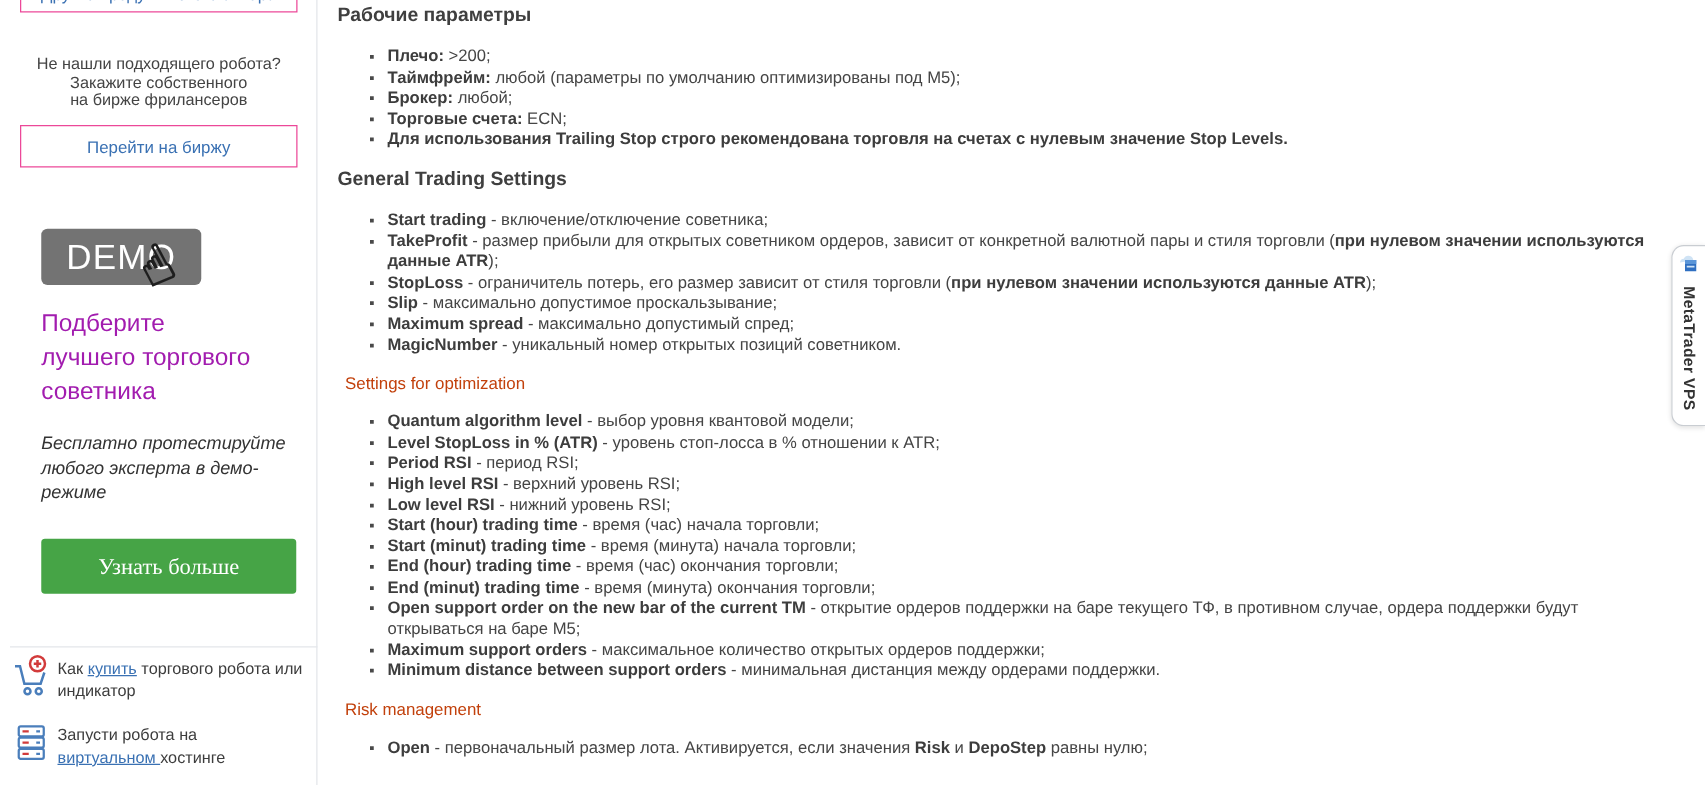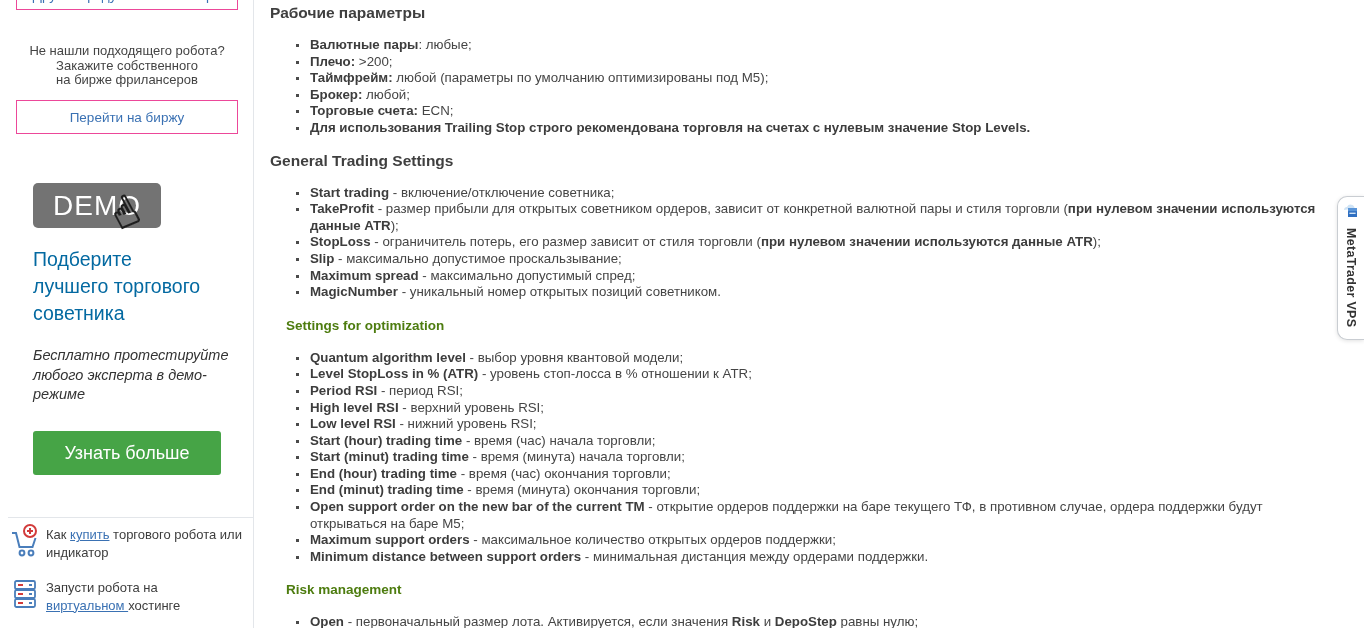--- a/index.html
+++ b/index.html
@@ -21,41 +21,41 @@
   .prompt { position:absolute; left:16px; top:44px; width:222px; text-align:center;
             font-size:13px; line-height:14.5px; color:#444; white-space:pre-line; }
 
   .demo-badge { position:absolute; left:33px; top:183px; width:128px; height:45px;
                 background:#737373; border-radius:5px; display:flex; align-items:center; justify-content:center;
                 color:#fff; font-size:28px; font-weight:normal; letter-spacing:1px; cursor:pointer;text-align:right; }
   .hand-cursor { position:absolute; left:112px; top:188px; font-family:"DejaVu Sans",sans-serif;
                  font-size:42px; color:#fff; -webkit-text-stroke:1.3px #1e1e1e;
                  transform:rotate(-28deg); pointer-events:none; }
   .demo-title { position:absolute; left:33px; top:246px; width:210px; font-size:19.5px; line-height:27px;
-                color:#0369a1; white-space:pre-line; }
+                color:#a21caf; white-space:pre-line; }
   .demo-sub { position:absolute; left:33px; top:346px; width:210px; font-size:14.5px; line-height:19.5px;
               color:#333; white-space:pre-line;font-style:italic; }
-  .cta-btn { position:absolute; left:33px; top:431px; width:188px; height:44px; background:#46a446;
+  .cta-btn { position:absolute; left:33px; top:431px; width:204px; height:44px; background:#46a446;
              border:none; border-radius:3px; color:#fff; font-size:18px; cursor:pointer;
              display:flex; align-items:center; justify-content:center;
-             font-family:Liberation Sans, sans-serif; }
+             font-family:Liberation Serif, serif; }
 
   .help-row-text { position:absolute; font-size:13px; line-height:17.5px; color:#3d3d3d; }
   .help-buy-text { left:46px; top:526px; width:196px; }
   .help-vps-text { left:46px; top:579px; width:166px; }
   .inline-link { color:#3a71b3; text-decoration:underline; cursor:pointer; }
   .help-icon { position:absolute; }
   .icon-cart { left:10px; top:523px; }
   .icon-server { left:12px; top:578px; }
 
   
   .main { position:absolute; left:270px; top:3px; width:1060px; color:#454545; }
   .main h2 { font-size:15.5px; line-height:20px; color:#3f3f3f; font-weight:bold; margin:12px 0 0; }
   .main h2:first-child { margin-top:0; }
-  .main h3 { font-size:13.5px; line-height:17px; color:#4d7c0f; font-weight:bold; margin:16px; }
+  .main h3 { font-size:13.5px; line-height:17px; color:#c2410c; font-weight:normal; margin:6px; }
   .main ul { list-style:none; margin:14px 0 14px; padding-left:40px; }
   .main li { position:relative; font-size:13.3px; line-height:16.6px; }
   .main li::before { content:""; position:absolute; left:-14px; top:7px; width:3px; height:3px; background:#4a4a4a; }
   .main b { color:#3d3d3d; }
 
   
   .vps-tab { position:absolute; right:0; top:196px; width:27px; padding:7px 3px 12px;
              background:#fff; border:1px solid #c9cdd2; border-right:none;
              border-radius:10px 0 0 10px; box-shadow:0 1px 4px rgba(0,0,0,.12);
              display:flex; flex-direction:column; align-items:center; cursor:pointer; }
@@ -127,21 +127,20 @@
     <div class="help-row-text help-vps-text">
       <span>Запусти робота на </span><span class="inline-link">виртуальном </span><span>хостинге</span>
     </div>
   </div>
 
   <div class="v-divider"></div>
 
   <div class="main">
       <h2>Рабочие параметры</h2>
       <ul>
-        <li><b>Валютные пары</b><span>: любые;</span></li>
         <li><b>Плечо:</b><span> &gt;200;</span></li>
         <li><b>Таймфрейм:</b><span> любой (параметры по умолчанию оптимизированы под M5);</span></li>
         <li><b>Брокер:</b><span> любой;</span></li>
         <li><b>Торговые счета:</b><span> ECN;</span></li>
         <li><b>Для использования Trailing Stop строго рекомендована торговля на счетах с нулевым значение Stop Levels.</b></li>
       </ul>
       <h2>General Trading Settings</h2>
       <ul>
         <li><b>Start trading</b><span> - включение/отключение советника;</span></li>
         <li><b>TakeProfit</b><span> - размер прибыли для открытых советником ордеров, зависит от конкретной валютной пары и стиля торговли (</span><b>при нулевом значении используются данные ATR</b><span>);</span></li>

